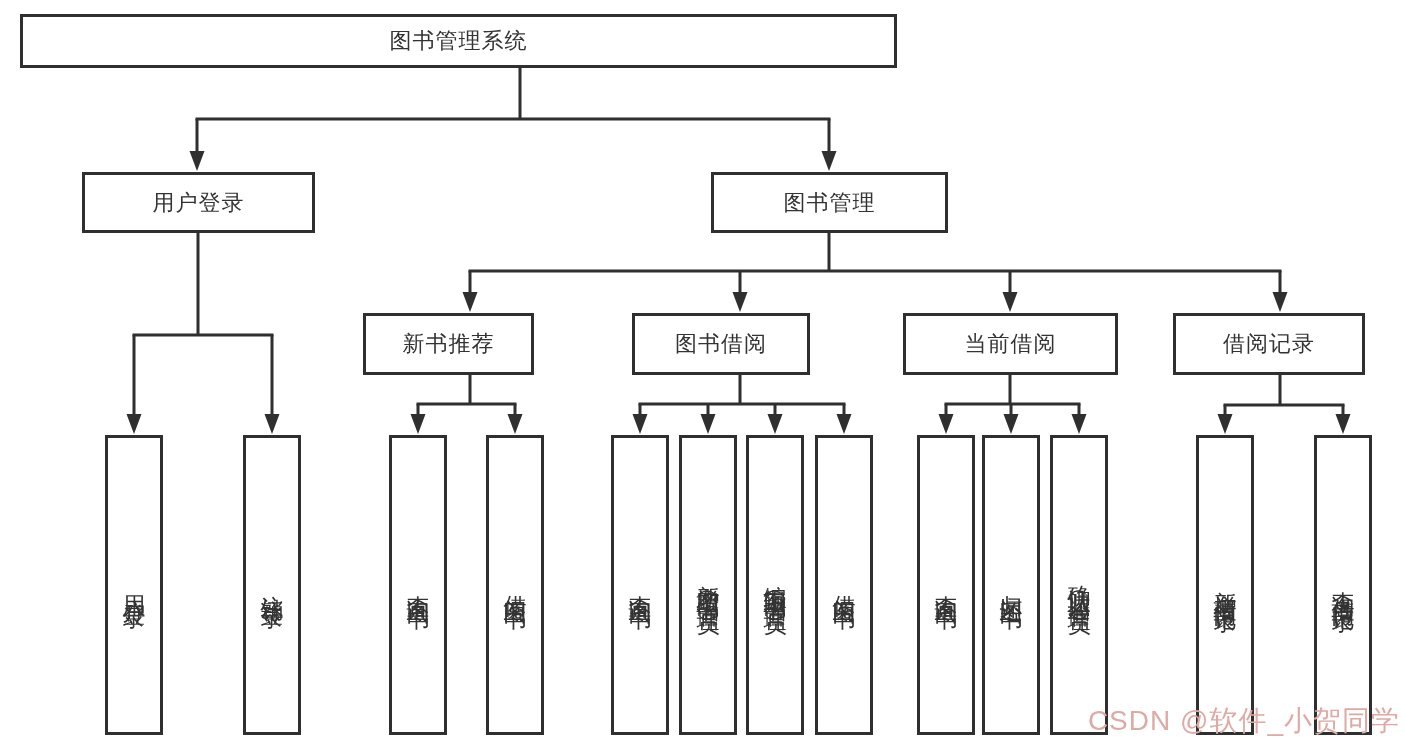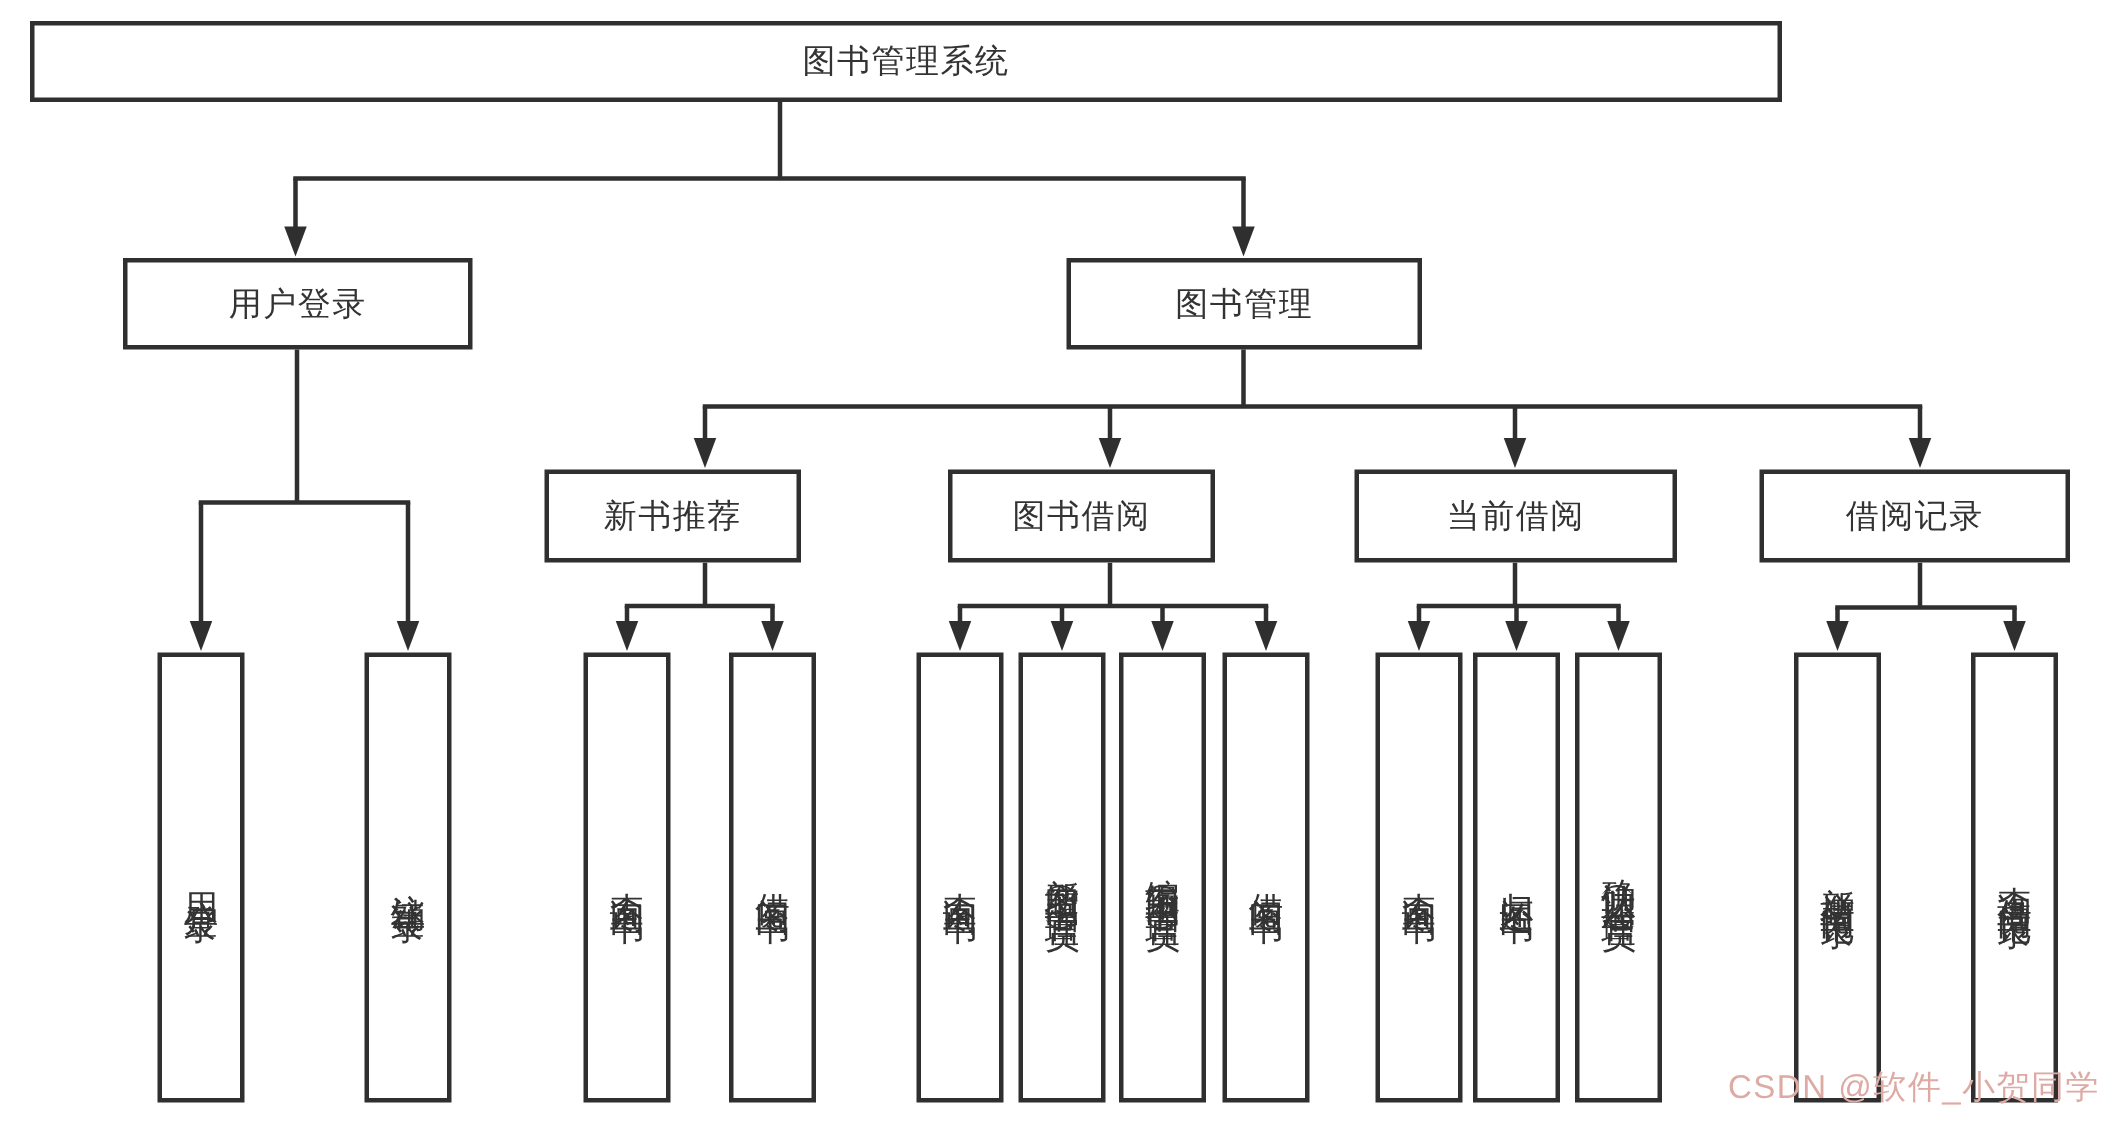--- a/index.html
+++ b/index.html
@@ -36,21 +36,21 @@
     font-size:23px;
     letter-spacing:4px;
     line-height:1;
   }
   .root{font-size:22px;}
   .lvl4{left:auto;top:435px;width:58px;height:300px;}
   #watermark{
     position:absolute;
     right:5px;
     bottom:7px;
-    font-size:22px;
+    font-size:28px;
     color:var(--wm);
     letter-spacing:1px;
     white-space:nowrap;
     margin-left:31px;
   }
 </style>
 </head>
 <body>
 
 <div id="canvas">
@@ -89,29 +89,29 @@
     <polygon points="700.5,414 715.5,414 708,434"></polygon>
     <polygon points="767.5,414 782.5,414 775,434"></polygon>
     <polygon points="836.5,414 851.5,414 844,434"></polygon>
     <polygon points="938.5,414 953.5,414 946,434"></polygon>
     <polygon points="1003.5,414 1018.5,414 1011,434"></polygon>
     <polygon points="1071.5,414 1086.5,414 1079,434"></polygon>
     <polygon points="1217.5,414 1232.5,414 1225,434"></polygon>
     <polygon points="1335.5,414 1350.5,414 1343,434"></polygon>
   </svg>
 
-  <div class="box h root" style="left:20px;top:14px;width:1168px;height:54px;">图书管理系统</div>
+  <div class="box h root" style="left:20px;top:14px;width:877px;height:54px;">图书管理系统</div>
 
   <div class="box h" style="left:82px;top:172px;width:233px;height:61px;">用户登录</div>
   <div class="box h" style="left:711px;top:172px;width:237px;height:61px;text-align:center;">图书管理</div>
 
   <div class="box h" style="left:363px;top:313px;width:171px;height:62px;">新书推荐</div>
   <div class="box h" style="left:632px;top:313px;width:178px;height:62px;">图书借阅</div>
   <div class="box h" style="left:903px;top:313px;width:215px;height:62px;">当前借阅</div>
-  <div class="box h" style="left:1173px;top:313px;width:207px;height:62px;">借阅记录</div>
+  <div class="box h" style="left:1173px;top:313px;width:192px;height:62px;">借阅记录</div>
 
   <div class="box v lvl4" style="left:105px;">用户登录</div>
   <div class="box v lvl4" style="left:243px;">注销登录</div>
 
   <div class="box v lvl4" style="left:389px;">查询图书</div>
   <div class="box v lvl4" style="left:486px;">借阅图书</div>
 
   <div class="box v lvl4" style="left:611px;">查询图书</div>
   <div class="box v lvl4" style="left:679px;">新增图书（管理员）</div>
   <div class="box v lvl4" style="left:746px;">编辑图书（管理员）</div>

